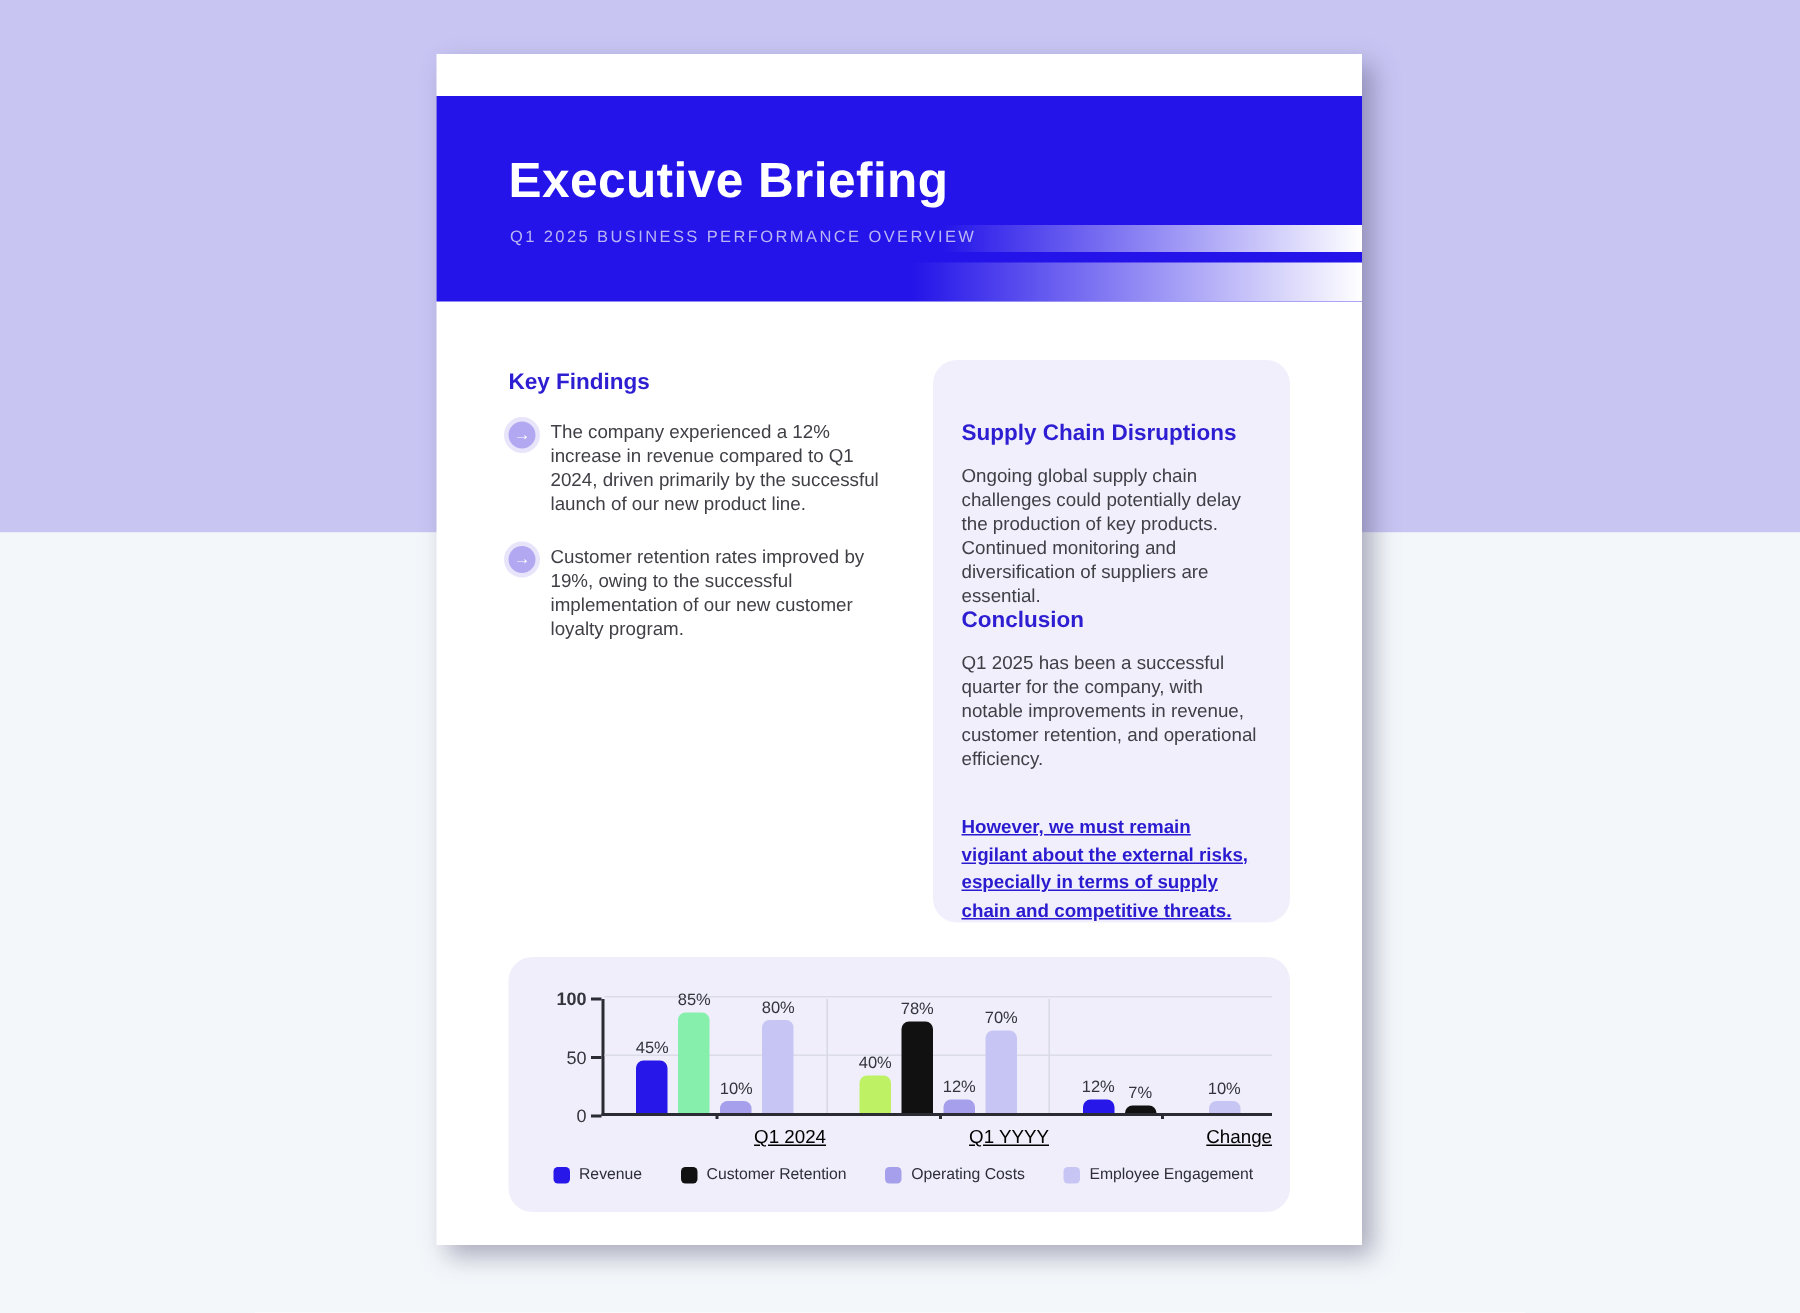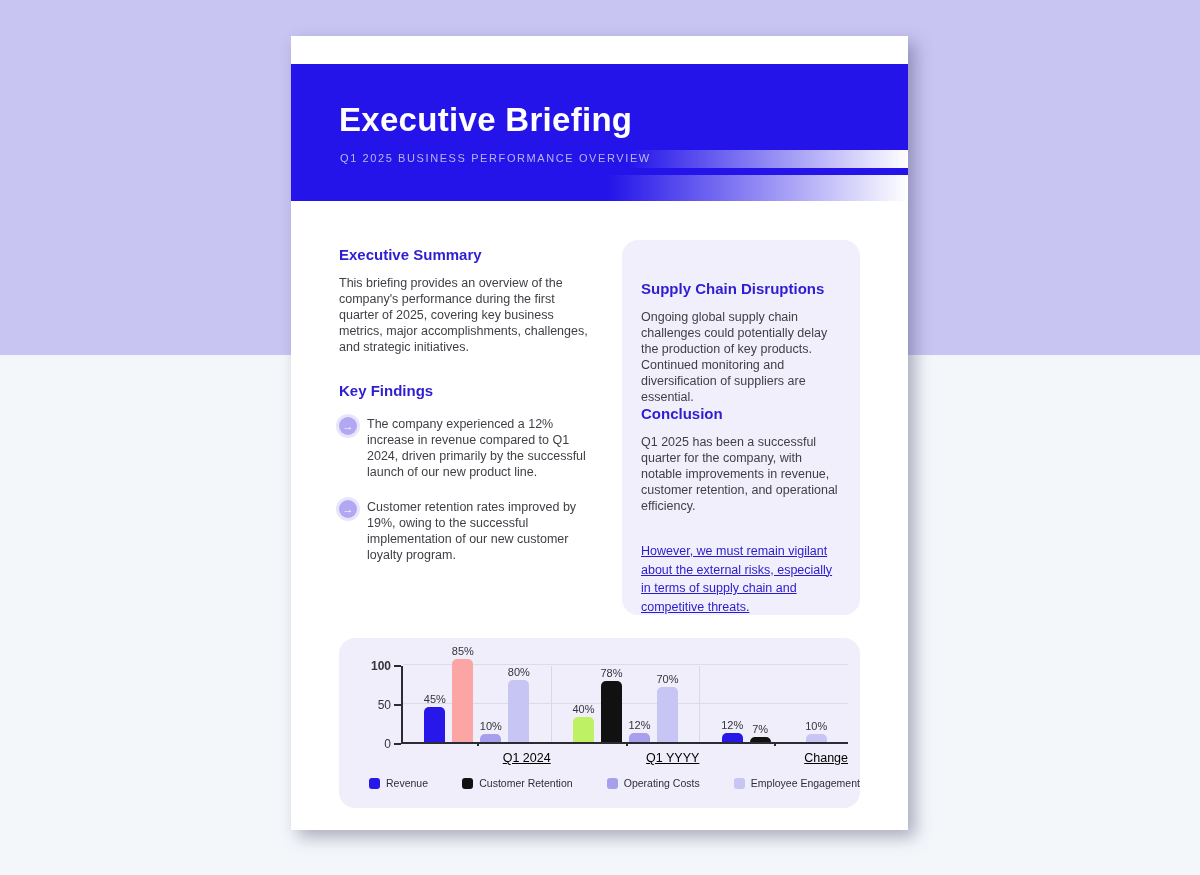--- a/index.html
+++ b/index.html
@@ -50,21 +50,21 @@
     background: #b2a8f1; color: #ffffff; font-size: 11px; line-height: 18px;
     text-align: center; box-shadow: 0 0 0 3px rgba(178,168,241,0.30); margin-top: 1px;
   }
 
   .side-card {
     width: 238px; height: 375px; margin-top: -6px;
     background: #f1effb; border-radius: 16px; padding: 40px 19px 0 19px;
   }
   .side-section + .side-section { }
   .note {
-    margin-top: 28px; color: #2a1bd0; font-weight: normal; font-size: 12.5px;
+    margin-top: 28px; color: #2a1bd0; font-weight: bold; font-size: 12.5px;
     line-height: 18.5px; text-decoration: underline; cursor: pointer;
   }
 
   
   .chart-panel {
     margin: 23px 48px 0 48px; width: 521px; height: 170px;
     background: #efeefa; border-radius: 16px; padding-top: 28px;
   }
   .chart-row { display: flex; align-items: flex-end; margin-left: 22px; }
   .y-axis { position: relative; width: 40px; height: 78px; }
@@ -87,21 +87,21 @@
   .bar { width: 21px; border-radius: 5px 5px 0 0; position: relative; }
   .bar-label {
     position: absolute; bottom: 100%; margin-bottom: 2px; left: 50%;
     transform: translateX(-50%); font-size: 11px; color: #34343c; white-space: nowrap;
   }
   .cat-tick { position: absolute; top: 100%; left: 50%; width: 2px; height: 4px; background: #2b2b33; }
   .cat-label {
     position: absolute; top: calc(100% + 9px); left: 0; right: 0;
     text-align: right; font-size: 12.5px; color: #000000; text-decoration: underline;
   }
-  .legend { display: flex; justify-content: space-between; gap: 26px; margin: 33px 0 0 30px; }
+  .legend { display: flex; justify-content: flex-start; gap: 26px; margin: 33px 0 0 30px; }
   .legend-item { display: flex; align-items: center; gap: 6px; }
   .legend-swatch { width: 11px; height: 11px; border-radius: 3px; }
   .legend-label { font-size: 10.5px; color: #2e2e38; }
 </style>
 </head>
 <body>
 
 <div class="bg-top"></div>
 <div class="bg-bottom"></div>
 
@@ -110,24 +110,20 @@
   <div class="doc-header">
     <div class="doc-title">Executive Briefing</div>
     <div class="doc-subtitle">Q1 2025 BUSINESS PERFORMANCE OVERVIEW</div>
     <div class="stripe1"></div>
     <div class="stripe2"></div>
   </div>
 
   <div class="doc-body">
 
     <div class="col-left">
-      <div class="section">
-        <h3 class="h-blue">Executive Summary</h3>
-        <p class="body-text">This briefing provides an overview of the company's performance during the first quarter of 2025, covering key business metrics, major accomplishments, challenges, and strategic initiatives.</p>
-      </div>
 
       <div class="section">
         <h3 class="h-blue">Key Findings</h3>
         <div class="bullets">
           <div class="bullet">
             <span class="bullet-icon">→</span>
             <p class="body-text">The company experienced a 12% increase in revenue compared to Q1 2024, driven primarily by the successful launch of our new product line.</p>
           </div>
           <div class="bullet">
             <span class="bullet-icon">→</span>
@@ -165,21 +161,21 @@
       <div class="plot" id="plot">
           <div class="gridline" style="bottom: 38px;"></div>
           <div class="gridline" style="bottom: 77px;"></div>
           <div class="chart-group">
             <div class="bar-slot">
               <div class="bar" style="height: 35.1px; background: rgb(40, 23, 233);">
                 <div class="bar-label">45%</div>
               </div>
             </div>
             <div class="bar-slot">
-              <div class="bar" style="height: 83px; background: #fca5a5;">
+              <div class="bar" style="height: 67px; background: #86efac;">
                 <div class="bar-label">85%</div>
               </div>
             </div>
             <div class="bar-slot">
               <div class="bar" style="height: 7.8px; background: rgb(165, 159, 236);">
                 <div class="bar-label">10%</div>
               </div>
             </div>
             <div class="bar-slot">
               <div class="bar" style="height: 62.4px; background: rgb(199, 197, 243);">

